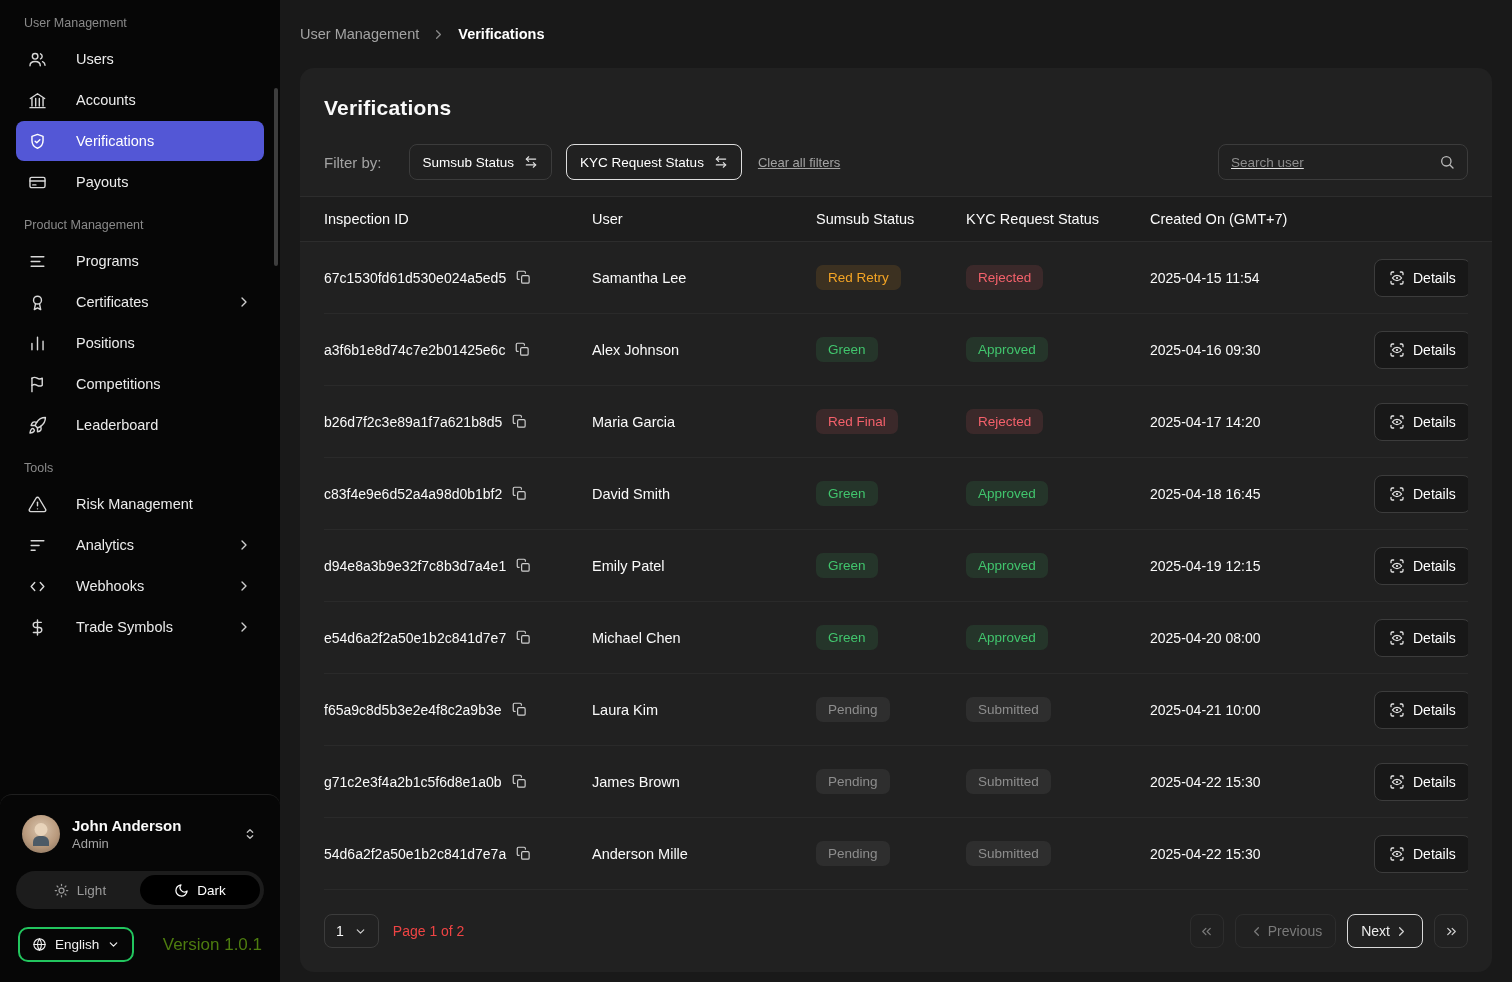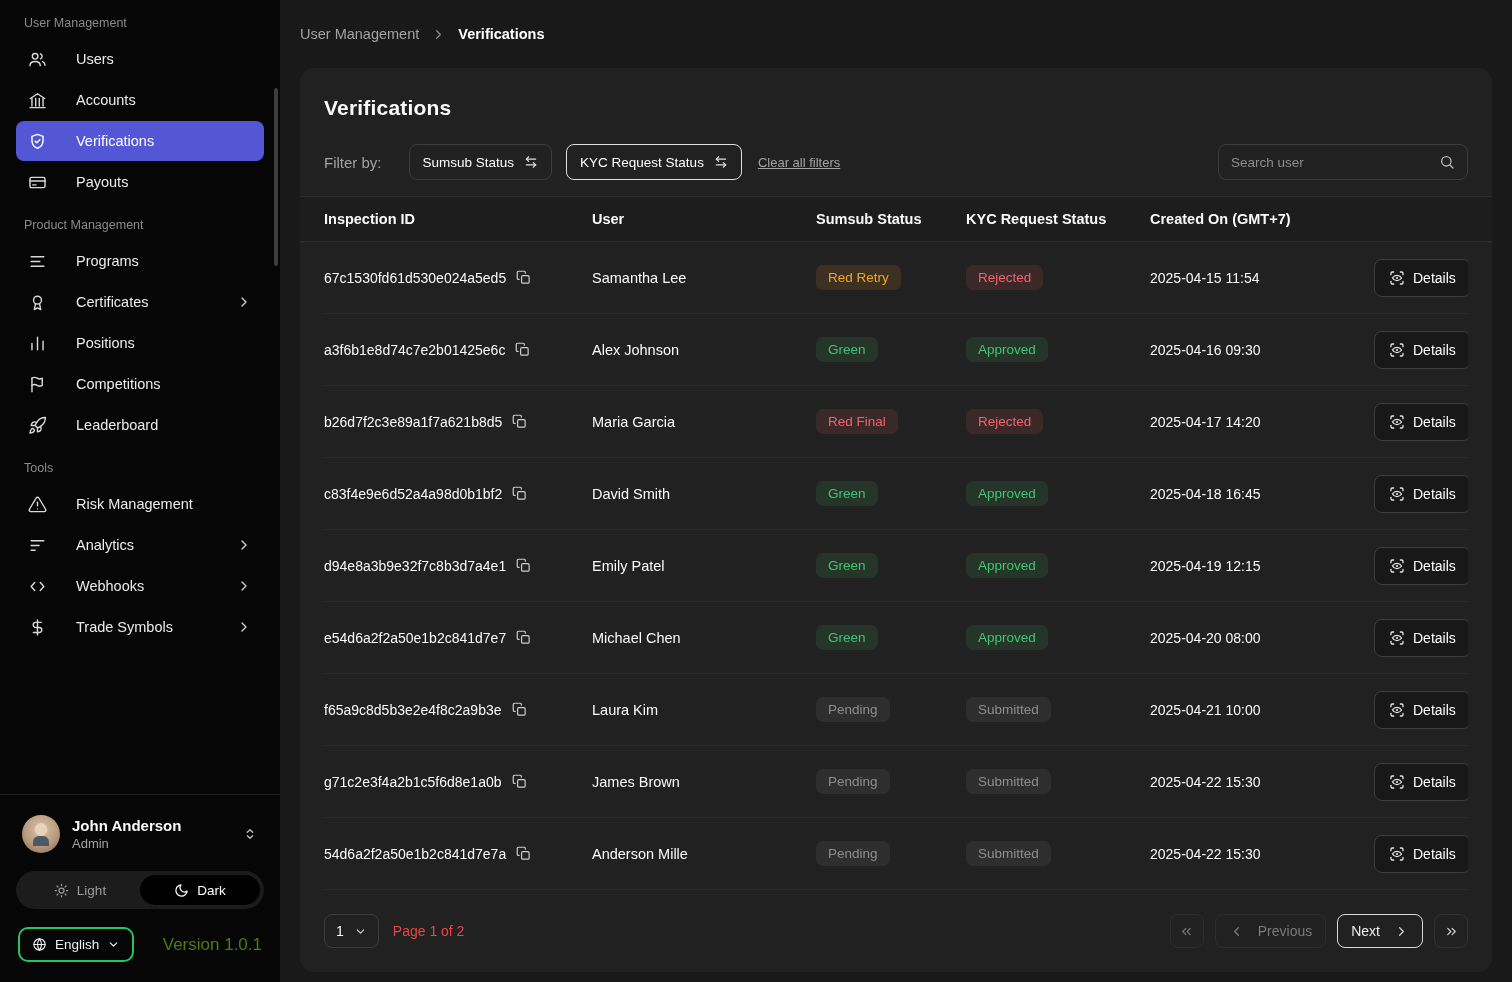--- a/index.html
+++ b/index.html
@@ -19,21 +19,21 @@
   .logo-row { display:flex; align-items:center; gap:9px; padding:26px 20px 14px; }
   .logo-text { font-size:20px; font-weight:bold; letter-spacing:.2px; }
   .sidebar-nav { flex:1; padding:0 16px; overflow:hidden; }
   .section-label { color:#8a8a8a; font-size:12.5px; margin:16px 8px 9px; }
   .nav-item { display:flex; align-items:center; gap:29px; height:40px; padding:0 12px; border-radius:8px; color:#ececec; cursor:pointer; margin-bottom:1px; font-size:14.5px; }
   .nav-item.active { background:#5357d6; color:#fff; }
   .nav-item .icon { color:#d8d8d8; }
   .nav-item.active .icon { color:#fff; }
   .nav-chevron { margin-left:auto; color:#cfcfcf; }
 
-  .sidebar-footer { border-top:1px solid #1f1f1f; padding:18px 16px 20px; }
+  .sidebar-footer { border-top:1px solid #1f1f1f; padding:18px 16px 20px;border-radius:12px; }
   .user-row { display:flex; align-items:center; gap:12px; padding:2px 6px 18px 6px; cursor:pointer; }
   .avatar { width:38px; height:38px; border-radius:50%; background:radial-gradient(circle at 50% 38%, #d9c4ad 0%, #b99a7d 55%, #7d6a58 100%); overflow:hidden; flex-shrink:0; position:relative; }
   .avatar::after { content:""; position:absolute; left:50%; top:56%; transform:translateX(-50%); width:16px; height:10px; border-radius:6px 6px 0 0; background:#4c5a66; }
   .avatar::before { content:""; position:absolute; left:50%; top:22%; transform:translateX(-50%); width:13px; height:13px; border-radius:50%; background:#e8d3ba; z-index:1; }
   .user-meta { display:flex; flex-direction:column; gap:2px; }
   .user-name { font-size:15px; font-weight:bold; }
   .user-role { font-size:13px; color:#a3a3a3; }
   .updown { margin-left:auto; color:#bdbdbd; }
   .theme-toggle { display:flex; background:#1c1c1c; border-radius:999px; padding:4px; margin-bottom:18px; }
   .theme-opt { flex:1; display:flex; align-items:center; justify-content:center; gap:8px; height:30px; border-radius:999px; color:#9a9a9a; font-size:13.5px; cursor:pointer; }
@@ -52,47 +52,47 @@
   .card { background:#212121; border-radius:14px; flex:1; display:flex; flex-direction:column; padding:24px; margin-bottom:10px; overflow:hidden; }
   .card-title { font-size:21px; font-weight:bold; letter-spacing:.2px; padding-top:4px; }
 
   .filter-row { display:flex; align-items:center; margin-top:24px; margin-bottom:16px; }
   .filter-label { color:#a3a3a3; font-size:15px; margin-right:27px; }
   .filter-btn { display:flex; align-items:center; gap:10px; border:1px solid #3c3c3c; border-radius:8px; height:36px; padding:0 13px; font-size:13.5px; color:#fff; margin-right:14px; background:transparent; cursor:pointer; }
   .filter-btn.highlight { border-color:#dedede; }
   .filter-btn .icon { color:#e0e0e0; }
   .clear-filters { color:#a3a3a3; font-size:13px; text-decoration:underline; cursor:pointer; margin-left:2px; }
   .search-box { margin-left:auto; display:flex; align-items:center; border:1px solid #3c3c3c; border-radius:8px; height:36px; width:250px; padding:0 12px; gap:8px; }
-  .search-input { background:transparent; border:none; outline:none; color:#e5e5e5; flex:1; font-size:13.5px; font-family:inherit; min-width:0; }
+  .search-input { background:transparent; border:none; outline:none; color:#e5e5e5; flex:1; font-size:13.5px; font-family:inherit; min-width:0;text-decoration:underline; }
   .search-input::placeholder { color:#8d8d8d; }
   .search-box .icon { color:#b9b9b9; }
 
   .thead, .trow { display:grid; grid-template-columns:268px 224px 150px 184px 224px 1fr; align-items:center; margin:0 -24px; padding:0 24px; }
-  .thead { height:46px; background:#1d1d1d; border-top:1px solid #2d2d2d; border-bottom:1px solid #2d2d2d; font-weight:bold; font-size:14.5px; }
+  .thead { height:46px; background:#1d1d1d; border-top:1px solid #2d2d2d; border-bottom:1px solid #2d2d2d; font-weight:normal; font-size:14.5px; }
   .tbody { flex:1; overflow:hidden; }
   .trow { height:72px; border-bottom:1px solid #2a2a2a; }
   .cell-id { display:flex; align-items:center; gap:10px; font-size:14px; }
   .copy-btn { color:#cfcfcf; cursor:pointer; display:flex; }
   .cell-user { font-size:14.5px; }
   .badge { display:inline-block; padding:5px 12px; border-radius:7px; font-size:13.5px; }
   .badge-amber { color:#f5a524; background:rgba(245,165,36,.13); }
   .badge-red   { color:#f4616b; background:rgba(244,97,107,.12); }
   .badge-green { color:#41c56d; background:rgba(65,197,109,.12); }
   .badge-gray  { color:#8d8d8d; background:rgba(255,255,255,.06); }
   .cell-date { font-size:14px; }
   .cell-actions { display:flex; justify-content:flex-end; }
   .details-btn { display:flex; align-items:center; gap:8px; border:1px solid #3c3c3c; background:#181818; color:#fff; border-radius:8px; height:38px; padding:0 14px; font-size:14px; cursor:pointer; font-family:inherit; }
   .details-btn .icon { color:#e8e8e8; }
 
   .pagination { display:flex; align-items:center; margin-top:auto; padding-top:16px; flex-shrink:0; }
   .page-select { display:flex; align-items:center; gap:10px; border:1px solid #3c3c3c; border-radius:8px; height:34px; padding:0 11px; font-size:14px; cursor:pointer; }
   .page-select .icon { color:#cfcfcf; }
   .page-info { color:#ef4444; margin-left:14px; font-size:14px; }
   .pg-right { margin-left:auto; display:flex; gap:11px; }
-  .pg-btn { display:flex; align-items:center; justify-content:center; gap:14px; border:1px solid #333; background:transparent; border-radius:8px; height:34px; min-width:34px; padding:0 8px; color:#ececec; font-size:14px; cursor:pointer; font-family:inherit; }
+  .pg-btn { display:flex; align-items:center; justify-content:center; gap:4px; border:1px solid #333; background:transparent; border-radius:8px; height:34px; min-width:34px; padding:0 8px; color:#ececec; font-size:14px; cursor:pointer; font-family:inherit; }
   .pg-btn.pg-text { padding:0 13px; }
   .pg-btn.disabled { color:#7a7a7a; border-color:#2d2d2d; }
   .pg-btn.disabled .icon { color:#7a7a7a; }
   .pg-btn.next { border-color:#d9d9d9; }
   .pg-btn .icon { color:#cfcfcf; }
 </style>
 </head>
 <body>
 
 <aside class="sidebar">

